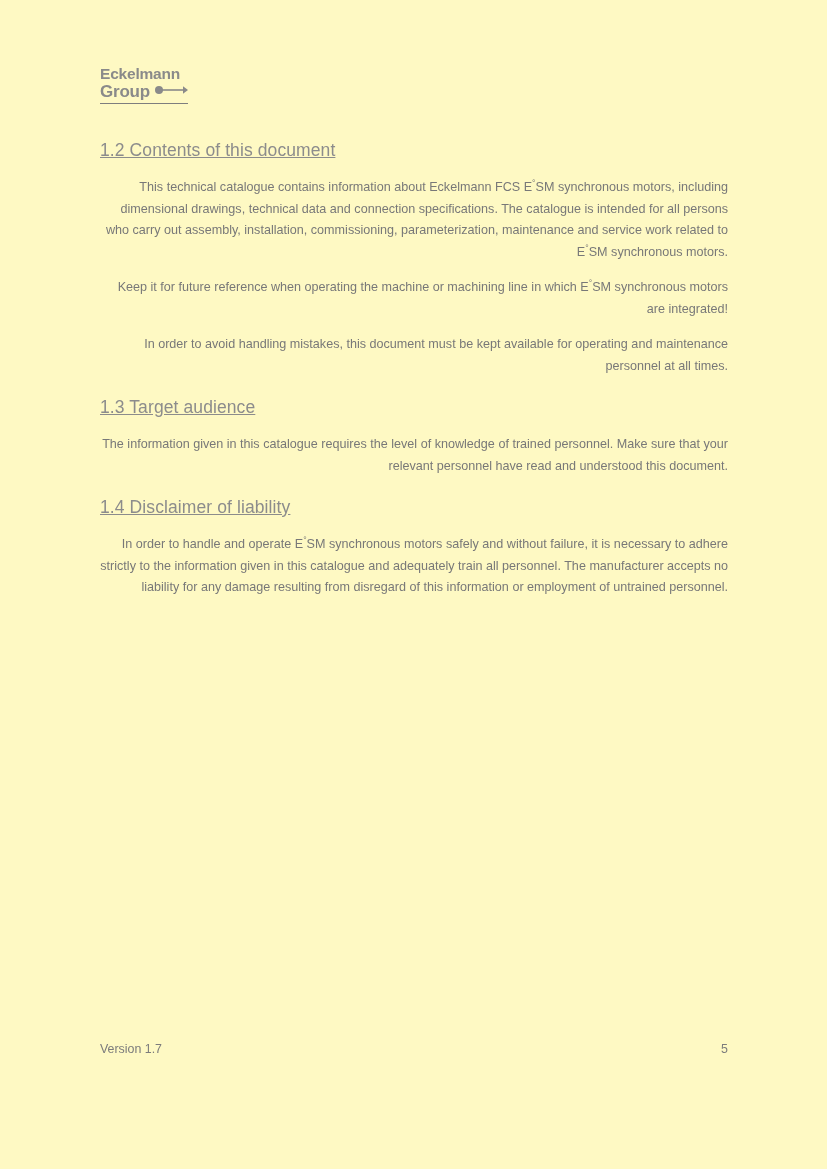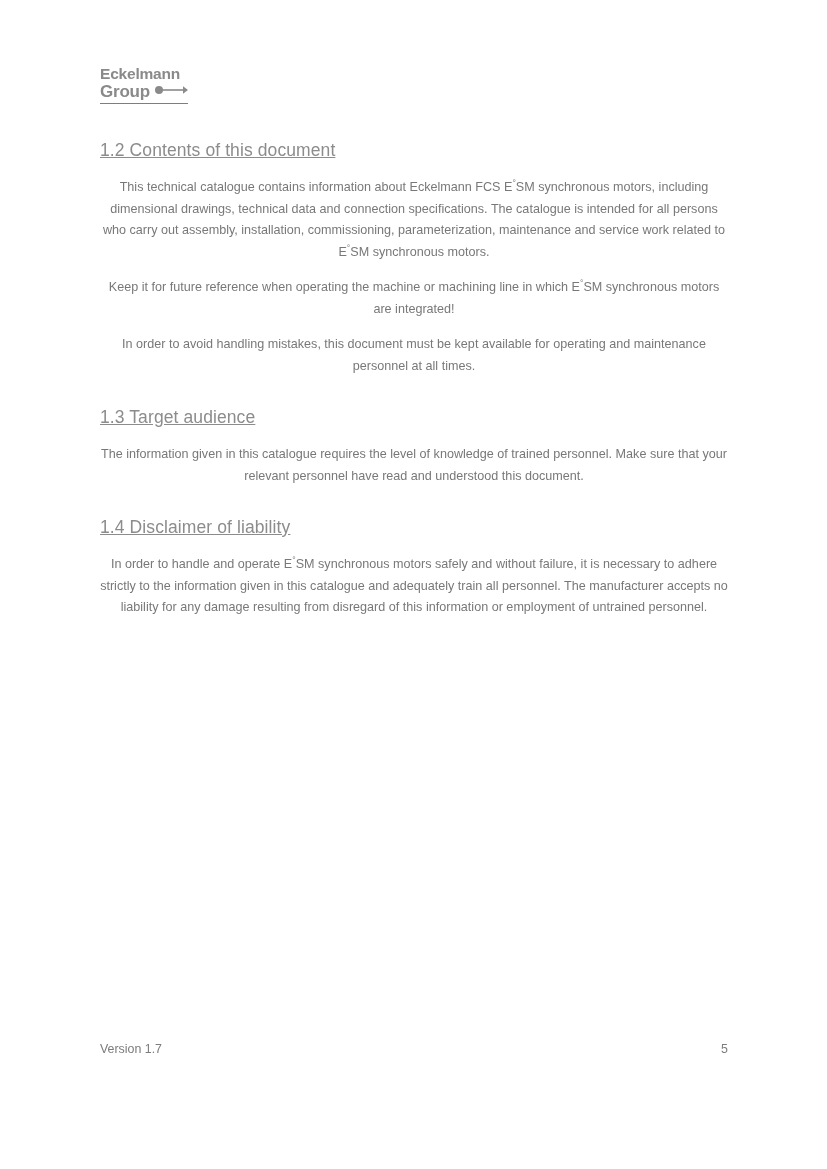--- a/index.html
+++ b/index.html
@@ -14,21 +14,21 @@
     font-family: "Liberation Sans", sans-serif;
     color: #7a7a7a;
     overflow: hidden;
   }
   .page {
     position: absolute;
     left: 0;
     top: 0;
     width: 827px;
     height: 1169px;
-    background: #ffffff;
+    background: #fef9c3;
   }
   
   .logo {
     position: absolute;
     left: 100px;
     top: 66px;
     width: 92px;
   }
   .logo-line1 {
     font-size: 15.5px;
@@ -68,28 +68,28 @@
   }
   h2.heading {
     font-size: 17.5px;
     font-weight: normal;
     color: #8c8c8c;
     margin: 0 0 16px 0;
     letter-spacing: 0.1px;
     text-decoration: underline;
   }
   h2.heading.spaced {
-    margin-top: 30px;
+    margin-top: 20px;
   }
   p.para {
     font-size: 12.6px;
     line-height: 21.5px;
     color: #787878;
     margin: 0 0 14px 0;
-    text-align: center;
+    text-align: right;
   }
   p.para:last-child {
     margin-bottom: 0;
   }
   sup.sup {
     font-size: 8.6px;
     vertical-align: super;
     line-height: 0;
   }
   

